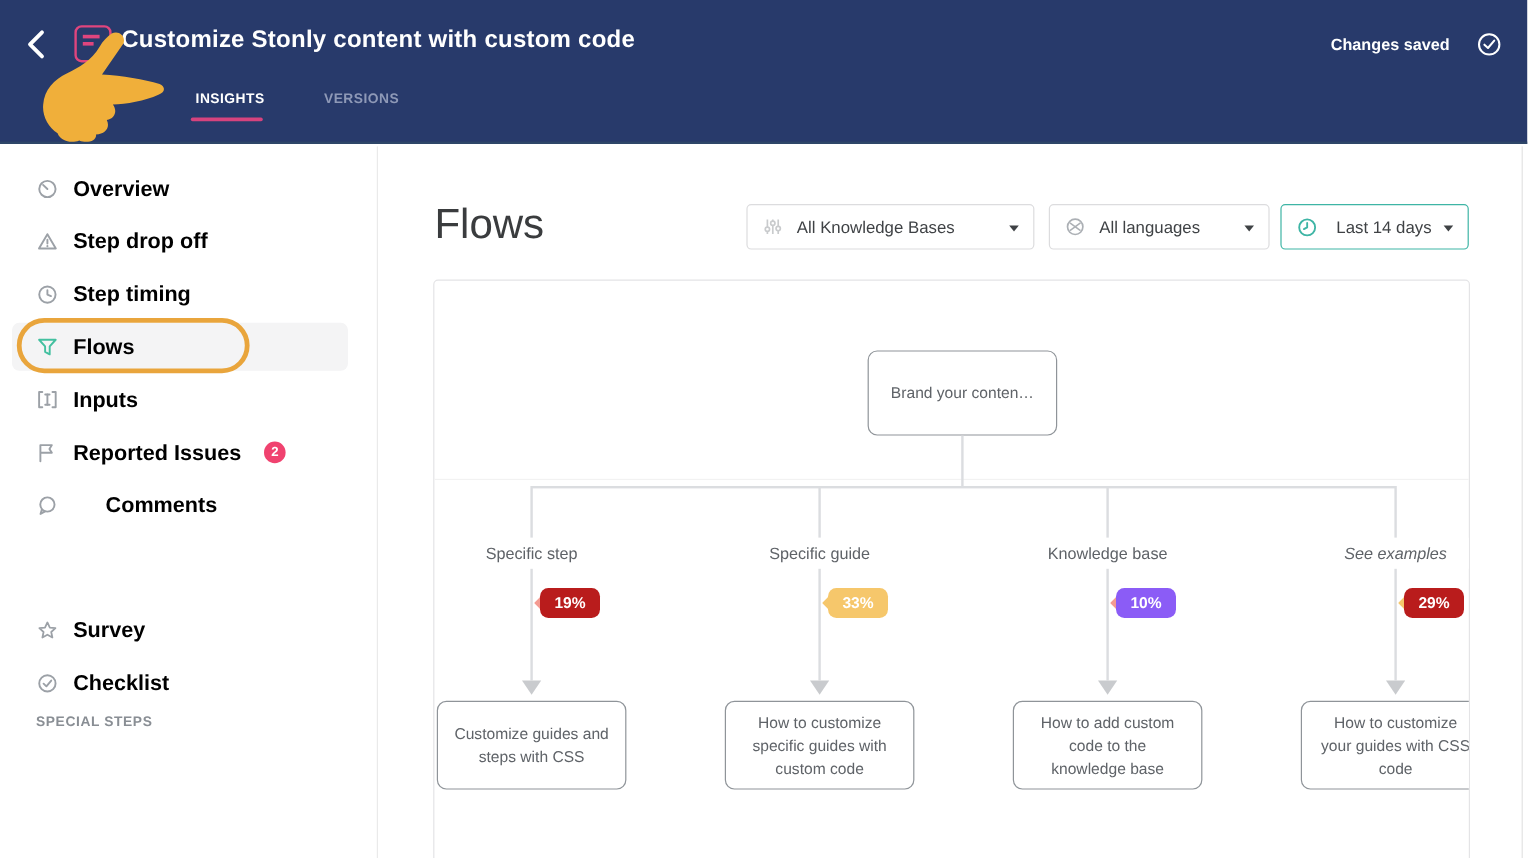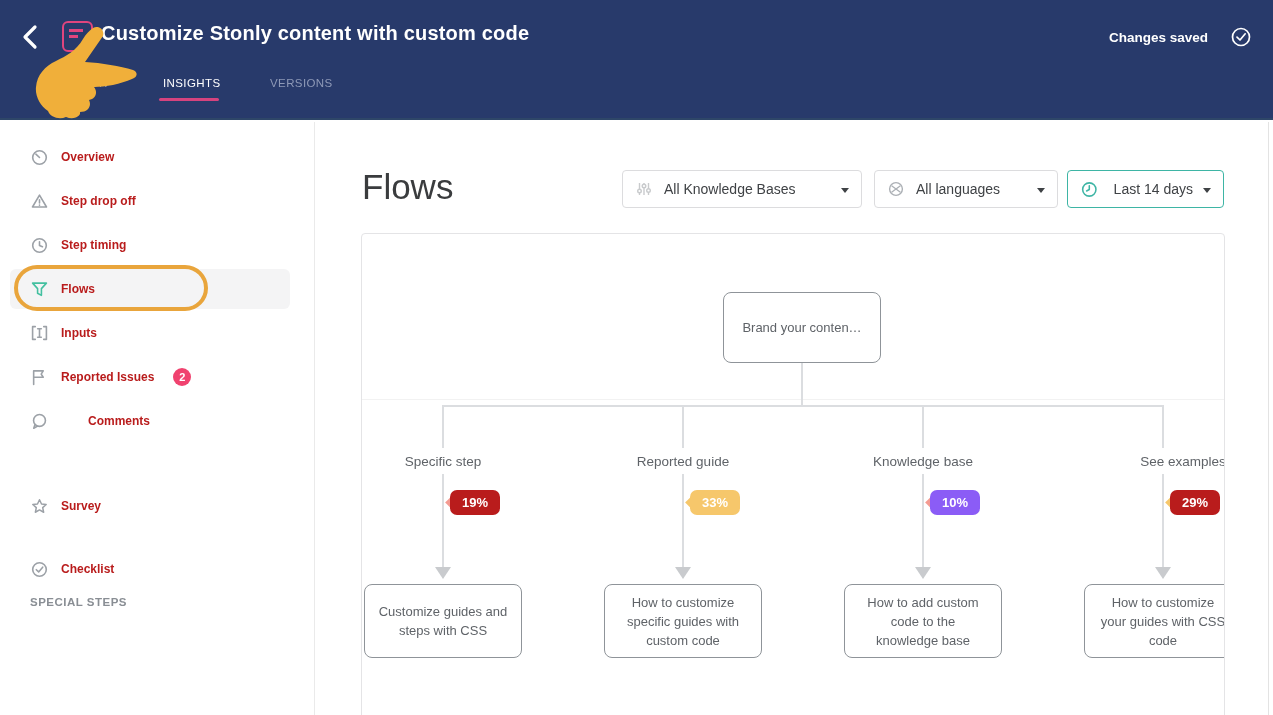--- a/index.html
+++ b/index.html
@@ -9,34 +9,34 @@
 
   
   .header { position:absolute; left:0; top:0; width:1273px; height:120px; background:#283A6B; border-bottom:2px solid #2E4668; }
   .back-btn { position:absolute; left:20px; top:24px; width:22px; height:26px; cursor:pointer; }
   .doc-icon { position:absolute; left:62px; top:21px; width:31px; height:31px; border:2.5px solid #E0457E; border-radius:6px; }
   .doc-icon::before { content:""; position:absolute; left:5px; top:6px; width:14px; height:2.5px; background:#E0457E; }
   .doc-icon::after { content:""; position:absolute; left:5px; top:12px; width:9px; height:2.5px; background:#E0457E; }
   .page-header-title { position:absolute; left:101px; top:22px; font-size:20px; font-weight:600; color:#FFFFFF; letter-spacing:0.2px; white-space:nowrap; }
   .save-status { position:absolute; right:21px; top:26px; display:flex; align-items:center; gap:22px; }
   .save-status span { color:#fff; font-size:13.5px; font-weight:700; }
-  .tab { position:absolute; top:77px; font-size:11.5px; font-weight:400; letter-spacing:0.4px; cursor:pointer; white-space:nowrap; }
+  .tab { position:absolute; top:77px; font-size:11.5px; font-weight:700; letter-spacing:0.4px; cursor:pointer; white-space:nowrap; }
   .tab-editor { left:62px; color:#8E99B7; }
   .tab-insights { left:163px; color:#FFFFFF; }
   .tab-versions { left:270px; color:#8E99B7; }
   .tab-underline { position:absolute; left:159px; top:98px; width:60px; height:3px; background:#D6437E; border-radius:2px; }
 
   
   .hand { position:absolute; left:28px; top:26px; width:120px; height:95px; z-index:60; pointer-events:none; }
 
   
   .sidebar { position:absolute; left:0; top:122px; width:314px; height:593px; background:#fff; }
   .side-divider { position:absolute; left:314px; top:122px; width:1px; height:593px; background:#EAEAEA; }
   .side-item { position:absolute; left:10px; width:280px; height:40px; display:flex; align-items:center; gap:13px; padding-left:21px; border-radius:6px; cursor:pointer; }
-  .side-item span.lbl { font-size:12px; font-weight:600; color:#b91c1c; }
+  .side-item span.lbl { font-size:18px; font-weight:600; color:#000000; }
   .side-item.active { background:#F4F4F5; }
   .flows-ring { position:absolute; left:14px; top:265px; width:194px; height:46px; border:4px solid #E9A53C; border-radius:24px; z-index:40; pointer-events:none; }
   .issue-badge { display:inline-flex; align-items:center; justify-content:center; width:18px; height:18px; border-radius:50%; background:#F0426F; color:#fff; font-size:11px; font-weight:700; margin-left:6px; }
   .section-label { position:absolute; left:30px; top:474px; font-size:11.5px; font-weight:600; letter-spacing:0.5px; color:#898E94; }
 
   
   .main-title { position:absolute; left:362px; top:167px; font-size:35px; font-weight:400; color:#3A3C3E; }
   .filter { position:absolute; top:170px; height:38px; background:#fff; border:1px solid #DCDCDE; border-radius:4px; display:flex; align-items:center; gap:12px; padding:0 30px 0 13px; cursor:pointer; }
   .filter span { font-size:14px; color:#3F4245; white-space:nowrap; }
   .filter .caret { position:absolute; right:12px; top:17px; width:0; height:0; border-left:4.5px solid transparent; border-right:4.5px solid transparent; border-top:5px solid #3F4245; }
@@ -147,21 +147,21 @@
     <div class="side-item" style="top:279px;gap:40px;">
       <svg width="17" height="17" viewBox="0 0 16 16">
         <circle cx="8" cy="7" r="5.6" fill="none" stroke="#9CA1A7" stroke-width="1.5"></circle>
         <path d="M3.6 11.2 L2.6 14.4 L6.2 12.4" fill="none" stroke="#9CA1A7" stroke-width="1.5" stroke-linecap="round" stroke-linejoin="round"></path>
       </svg>
       <span class="lbl">Comments</span>
     </div>
 
     <div class="section-label">SPECIAL STEPS</div>
 
-    <div class="side-item" style="top:364px;">
+    <div class="side-item" style="top:383px;">
       <svg width="17" height="17" viewBox="0 0 16 16">
         <path d="M8 1.6 L9.9 5.6 14.3 6.1 11 9.1 11.9 13.4 8 11.2 4.1 13.4 5 9.1 1.7 6.1 6.1 5.6 Z" fill="none" stroke="#9CA1A7" stroke-width="1.4" stroke-linejoin="round"></path>
       </svg>
       <span class="lbl">Survey</span>
     </div>
 
     <div class="side-item" style="top:427px;">
       <svg width="17" height="17" viewBox="0 0 16 16">
         <circle cx="8" cy="8" r="6.4" fill="none" stroke="#9CA1A7" stroke-width="1.5"></circle>
         <polyline points="5,8.2 7.2,10.3 11,5.8" fill="none" stroke="#9CA1A7" stroke-width="1.5" stroke-linecap="round" stroke-linejoin="round"></polyline>
@@ -218,39 +218,39 @@
     <div class="arrow-head" style="left:73px;"></div>
     <div class="branch-label" style="left:1px;">Specific step</div>
     <div class="pct-wrap" style="left:88px;">
       <div class="pct-tail" style="background: rgb(244, 155, 146);"></div>
         <div class="pct-badge" style="background: #b91c1c;">19%</div>
     </div>
     <div class="node leaf" style="left:2px;">Customize guides and steps with CSS</div>
 
     <div class="branch-line" style="left:320px;"></div>
     <div class="arrow-head" style="left:313px;"></div>
-    <div class="branch-label" style="left:241px;">Reported guide</div>
+    <div class="branch-label" style="left:241px;">Specific guide</div>
     <div class="pct-wrap" style="left:328px;">
       <div class="pct-tail" style="background: rgb(246, 199, 107);"></div>
         <div class="pct-badge" style="background: rgb(246, 199, 107);">33%</div>
     </div>
     <div class="node leaf" style="left:242px;">How to customize specific guides with custom code</div>
 
     <div class="branch-line" style="left:560px;"></div>
     <div class="arrow-head" style="left:553px;"></div>
     <div class="branch-label" style="left:481px;">Knowledge base</div>
     <div class="pct-wrap" style="left:568px;">
       <div class="pct-tail" style="background: rgb(244, 155, 146);"></div>
         <div class="pct-badge" style="background: #8b5cf6;">10%</div>
     </div>
     <div class="node leaf" style="left:482px;">How to add custom code to the knowledge base</div>
 
     <div class="branch-line" style="left:800px;"></div>
     <div class="arrow-head" style="left:793px;"></div>
-    <div class="branch-label" style="left:741px;">See examples</div>
+    <div class="branch-label" style="left:721px;font-style:italic;">See examples</div>
     <div class="pct-wrap" style="left:808px;">
       <div class="pct-tail" style="background: rgb(246, 199, 107);"></div>
         <div class="pct-badge" style="background: #b91c1c;">29%</div>
     </div>
     <div class="node leaf" style="left:722px;">How to customize your guides with CSS code</div>
   </div>
 
   <div class="scroll-track"></div>
 </div>
 

